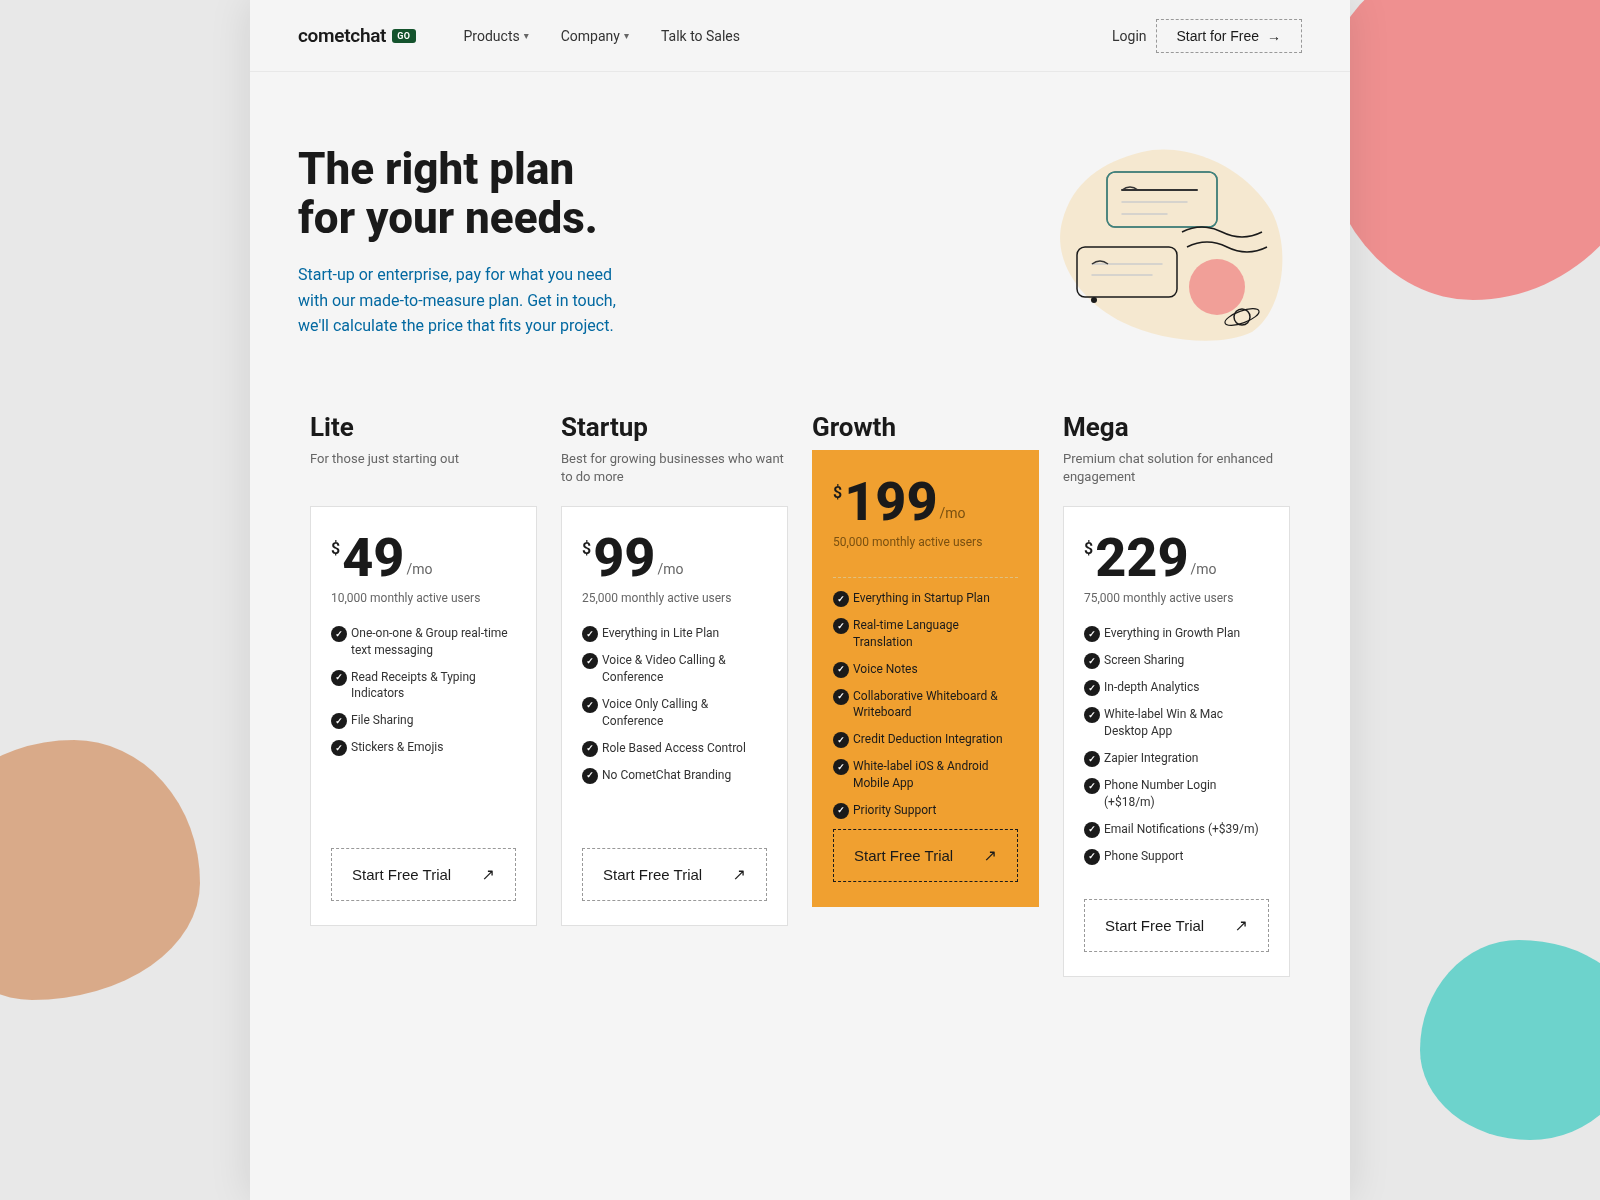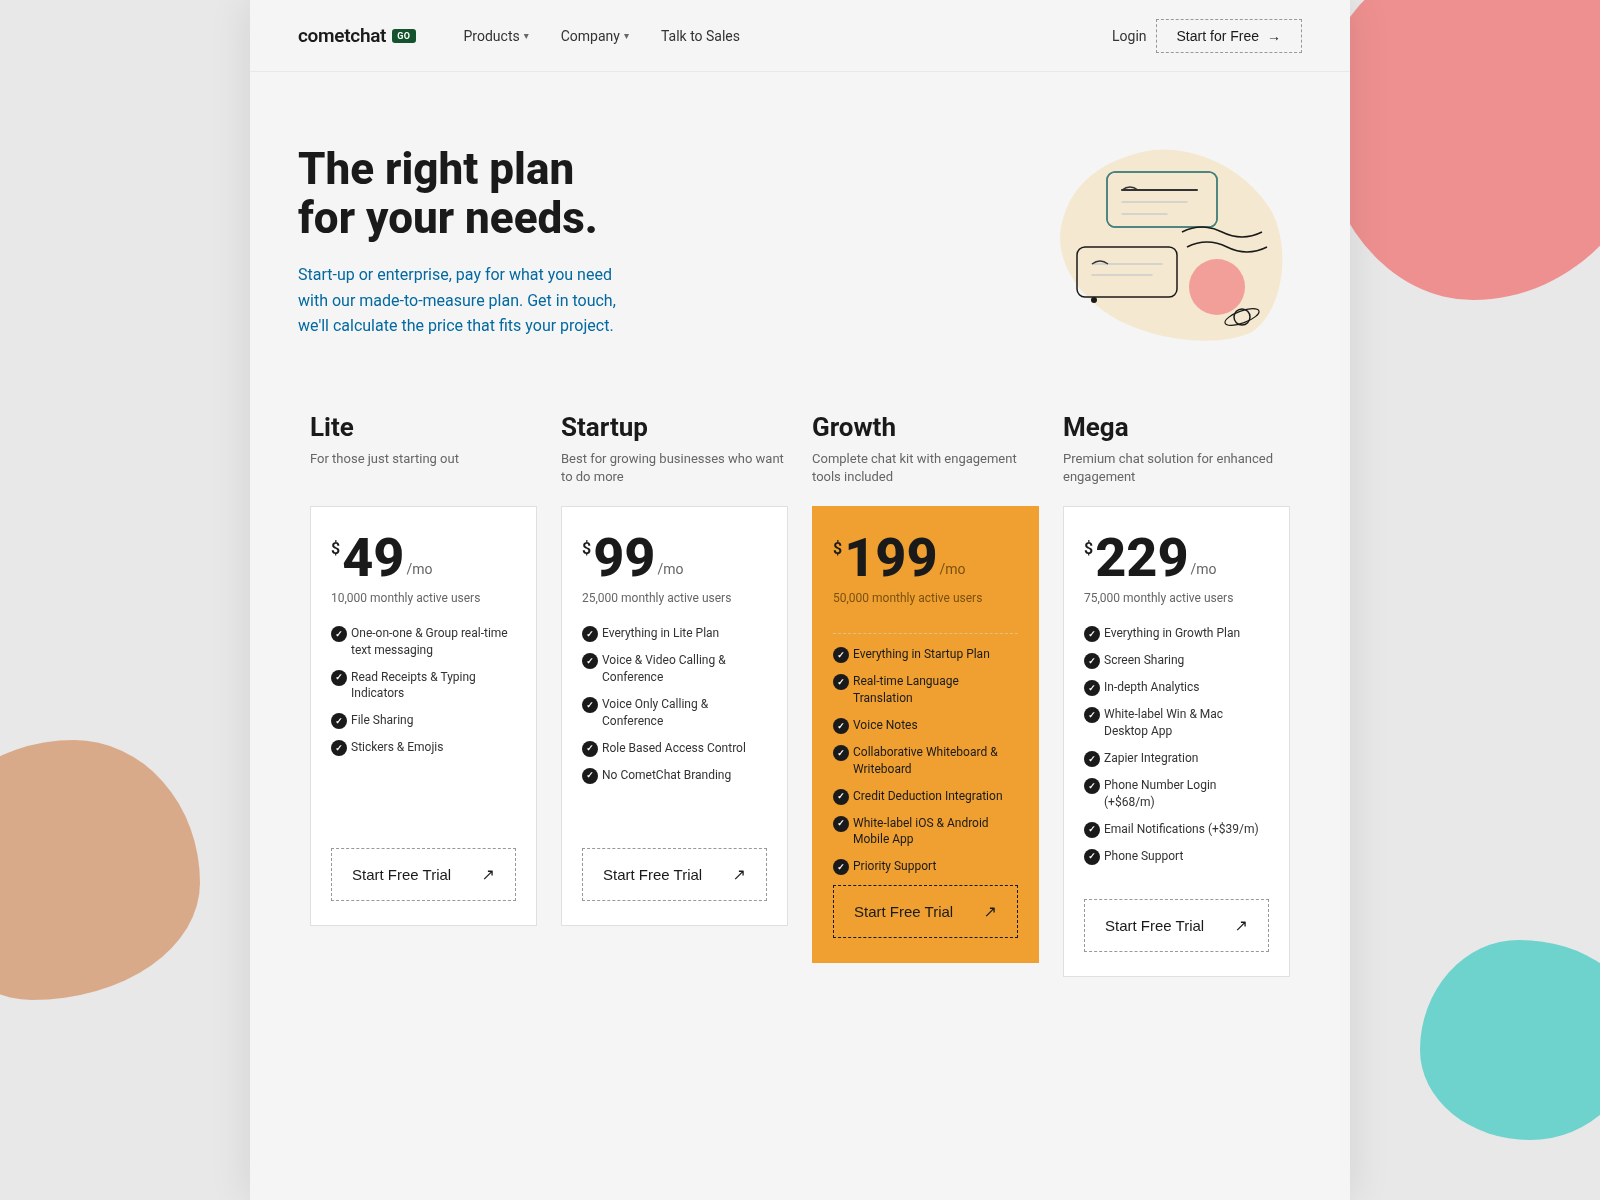--- a/index.html
+++ b/index.html
@@ -431,21 +431,20 @@
           </ul>
           <button class="cta-button">
             <span>Start Free Trial</span>
             <span class="cta-arrow">↗</span>
           </button>
         </div>
       </div>
 
       <div class="plan-column">
         <div class="plan-name">Growth</div>
-        <div class="plan-desc">Complete chat kit with engagement tools included</div>
         <div class="plan-card featured">
           <div class="price-row">
             <span class="price-dollar">$</span>
             <span class="price-amount">199</span>
             <span class="price-mo">/mo</span>
           </div>
           <div class="users-text">50,000 monthly active users</div>
           <hr class="divider-dashed">
           <ul class="feature-list">
             <li class="feature-item">
@@ -510,21 +509,21 @@
             <li class="feature-item">
               <span class="check-icon"></span>
               <span>White-label Win &amp; Mac Desktop App</span>
             </li>
             <li class="feature-item">
               <span class="check-icon"></span>
               <span>Zapier Integration</span>
             </li>
             <li class="feature-item">
               <span class="check-icon"></span>
-              <span>Phone Number Login (+$68/m)</span>
+              <span>Phone Number Login (+$18/m)</span>
             </li>
             <li class="feature-item">
               <span class="check-icon"></span>
               <span>Email Notifications (+$39/m)</span>
             </li>
             <li class="feature-item">
               <span class="check-icon"></span>
               <span>Phone Support</span>
             </li>
           </ul>

